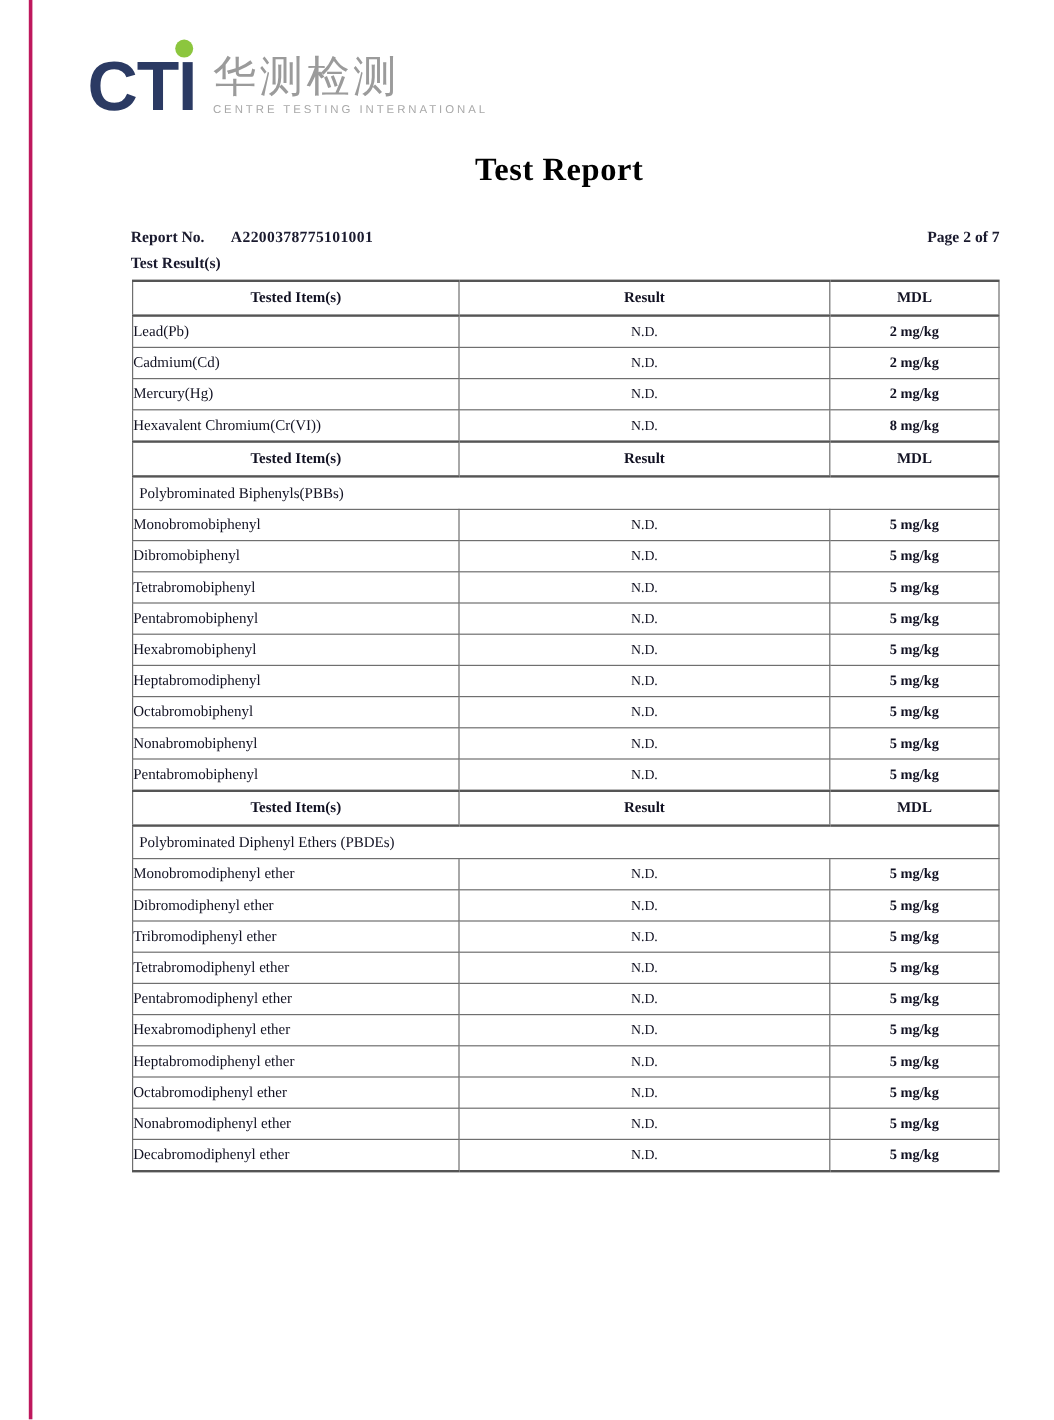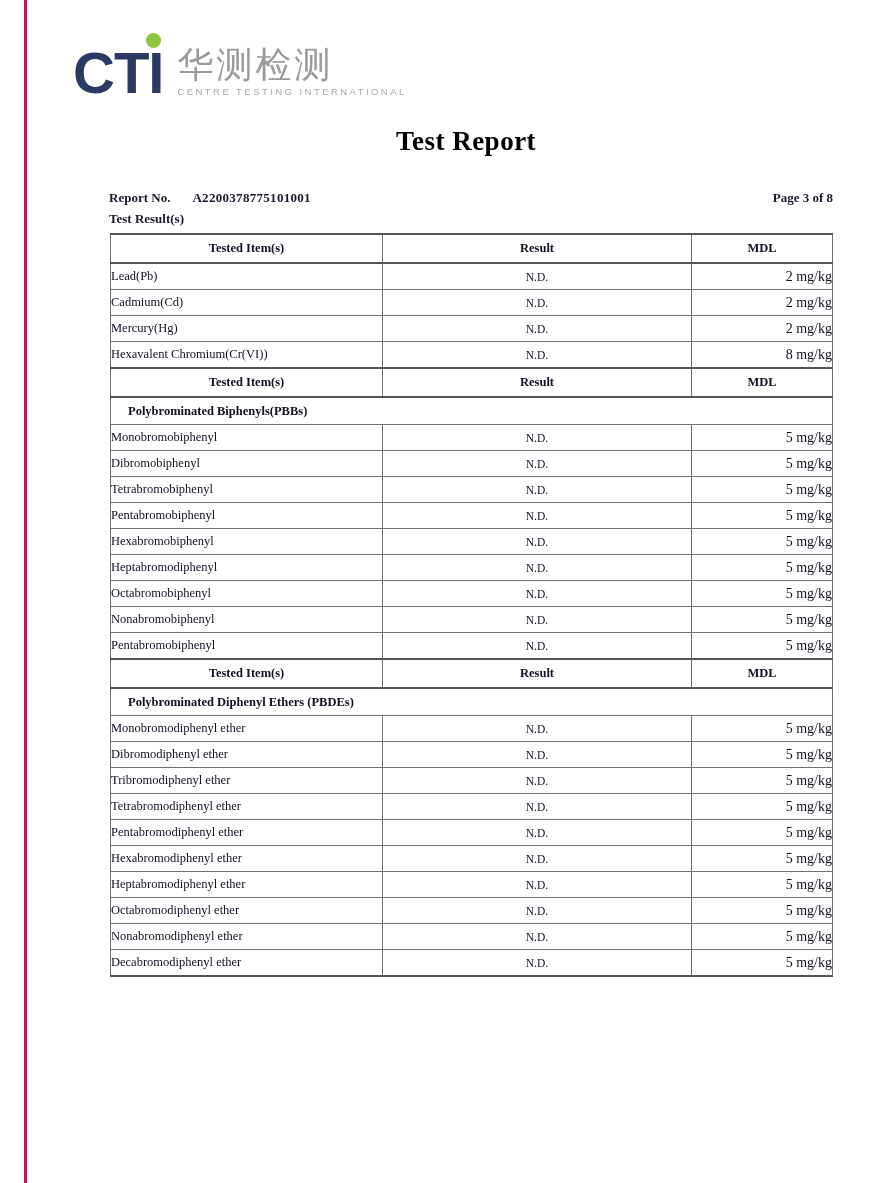--- a/index.html
+++ b/index.html
@@ -143,41 +143,41 @@
 
   .cell-item {
     padding-left: 5px;
     text-align: left;
   }
   .cell-result {
     text-align: center;
     font-size: 11.5px;
   }
   .cell-mdl {
-    text-align: right;
-    font-size: 14px;
-    font-weight: normal;
+    text-align: center;
+    font-size: 12px;
+    font-weight: bold;
   }
 
   tr.header-row td {
     font-weight: bold;
     font-size: 12.5px;
     border-top: 2px solid #555;
     border-bottom: 2px solid #555;
     height: 27px;
   }
   tr.header-row td.cell-item { text-align: center; }
   tr.header-row td.cell-result,
   tr.header-row td.cell-mdl { text-align: center; }
 
   tr.group-row td {
-    font-weight: bold;
+    font-weight: normal;
     font-size: 12.5px;
     text-align: left;
-    padding-left: 17px;
+    padding-left: 5px;
     height: 26px;
     border-bottom: 1px solid #6f6f6f;
   }
 
   tr.last-row td { border-bottom: 2px solid #555; }
 
   
   .red-marks {
     position: absolute;
     right: 0;
@@ -218,21 +218,21 @@
     </div>
   </div>
 
   <div class="title">Test Report</div>
 
   <div class="meta">
     <div class="meta-left">
       <span class="report-no-label">Report No.</span>
       <span class="report-no-value">A2200378775101001</span>
     </div>
-    <div class="page-indicator">Page 3 of 8</div>
+    <div class="page-indicator">Page 2 of 7</div>
   </div>
 
   <div class="section-label">Test Result(s)</div>
 
   <table class="results-table">
     <colgroup>
       <col class="col-item">
       <col class="col-result">
       <col class="col-mdl">
     </colgroup>

